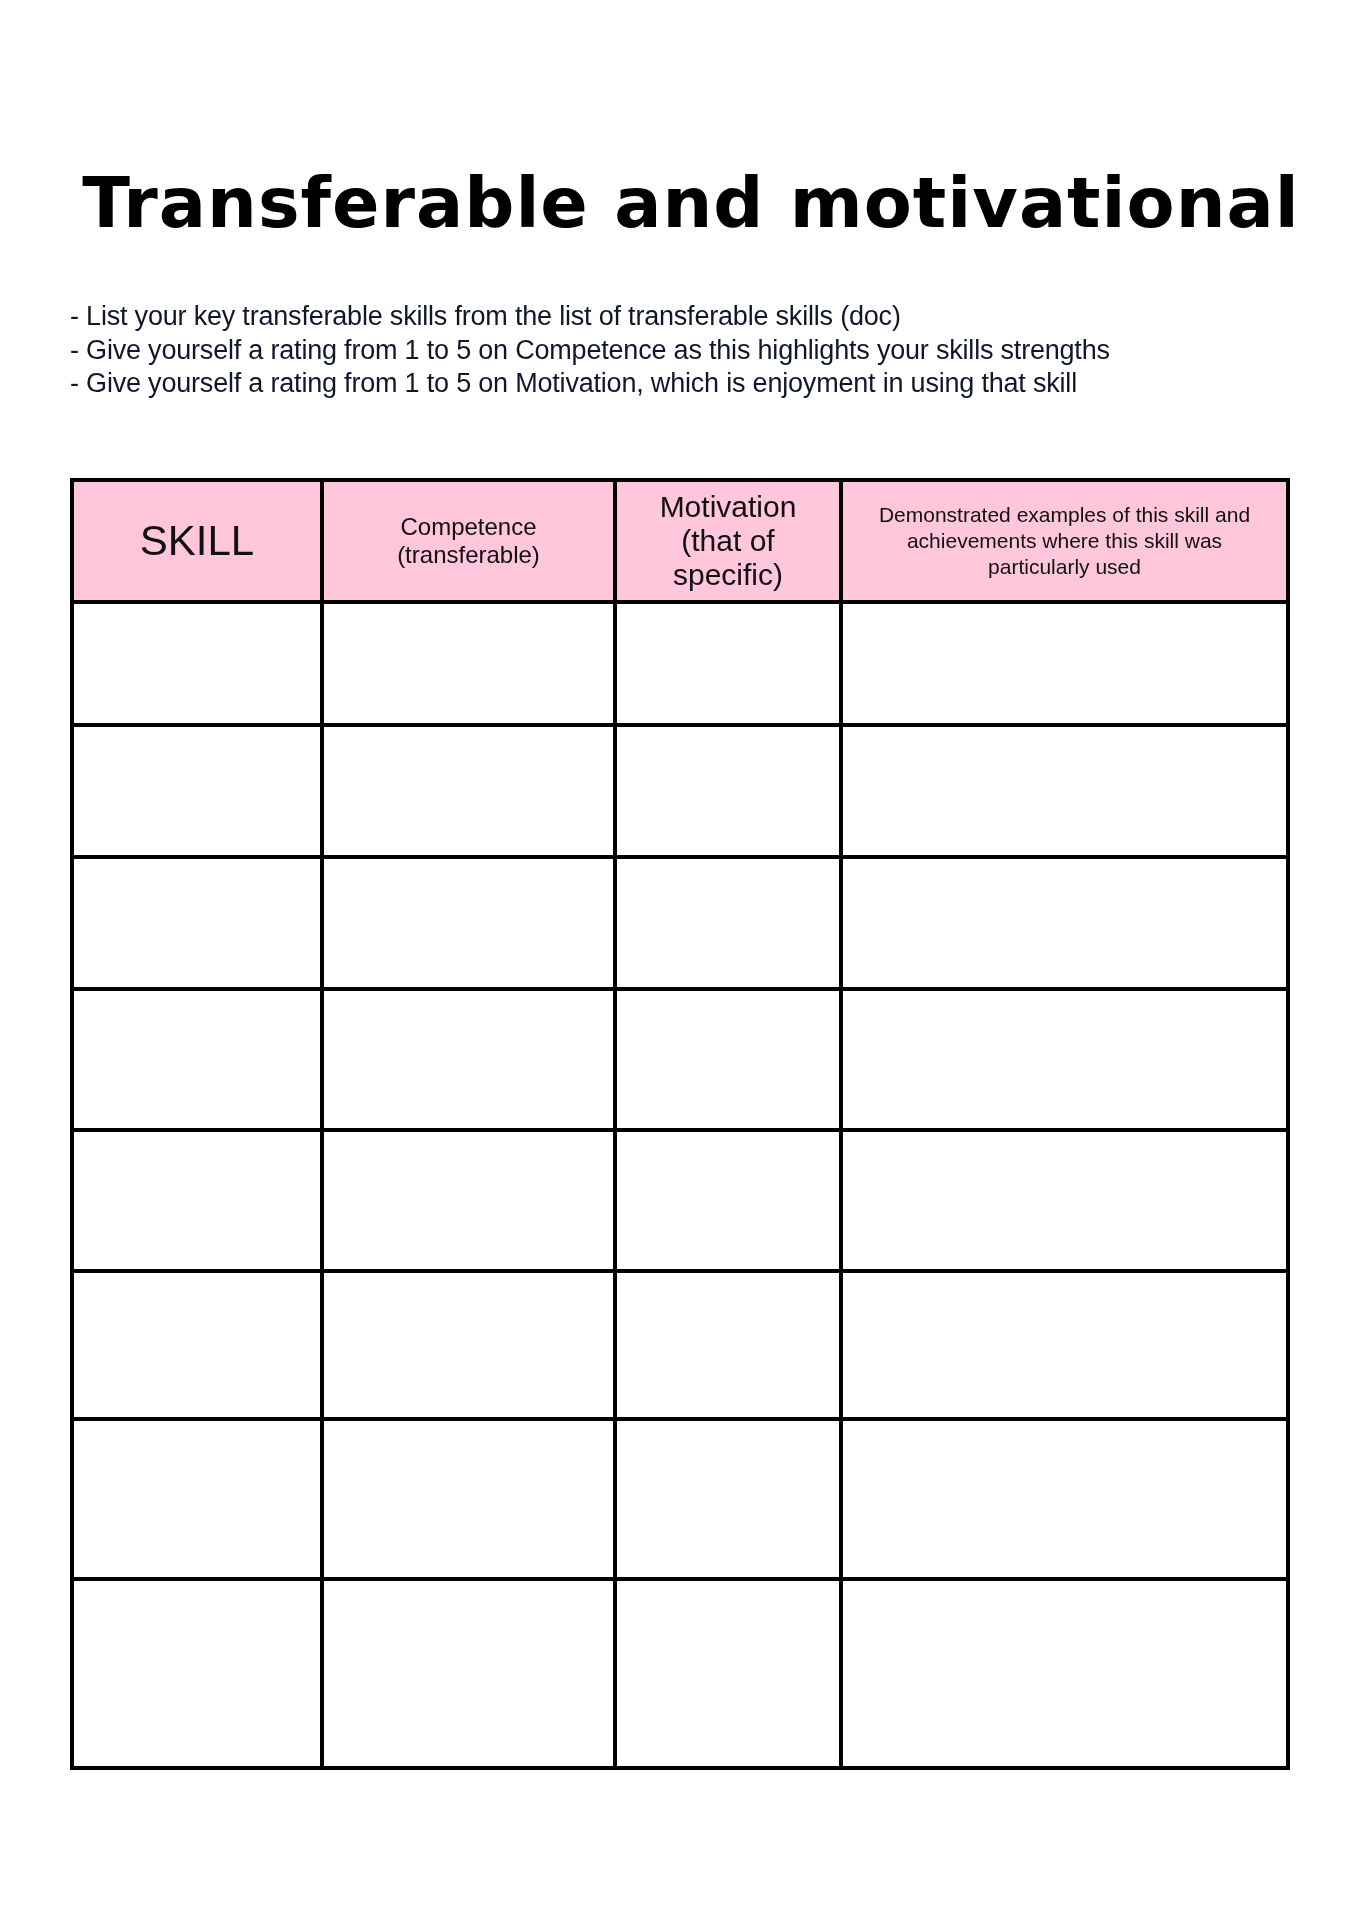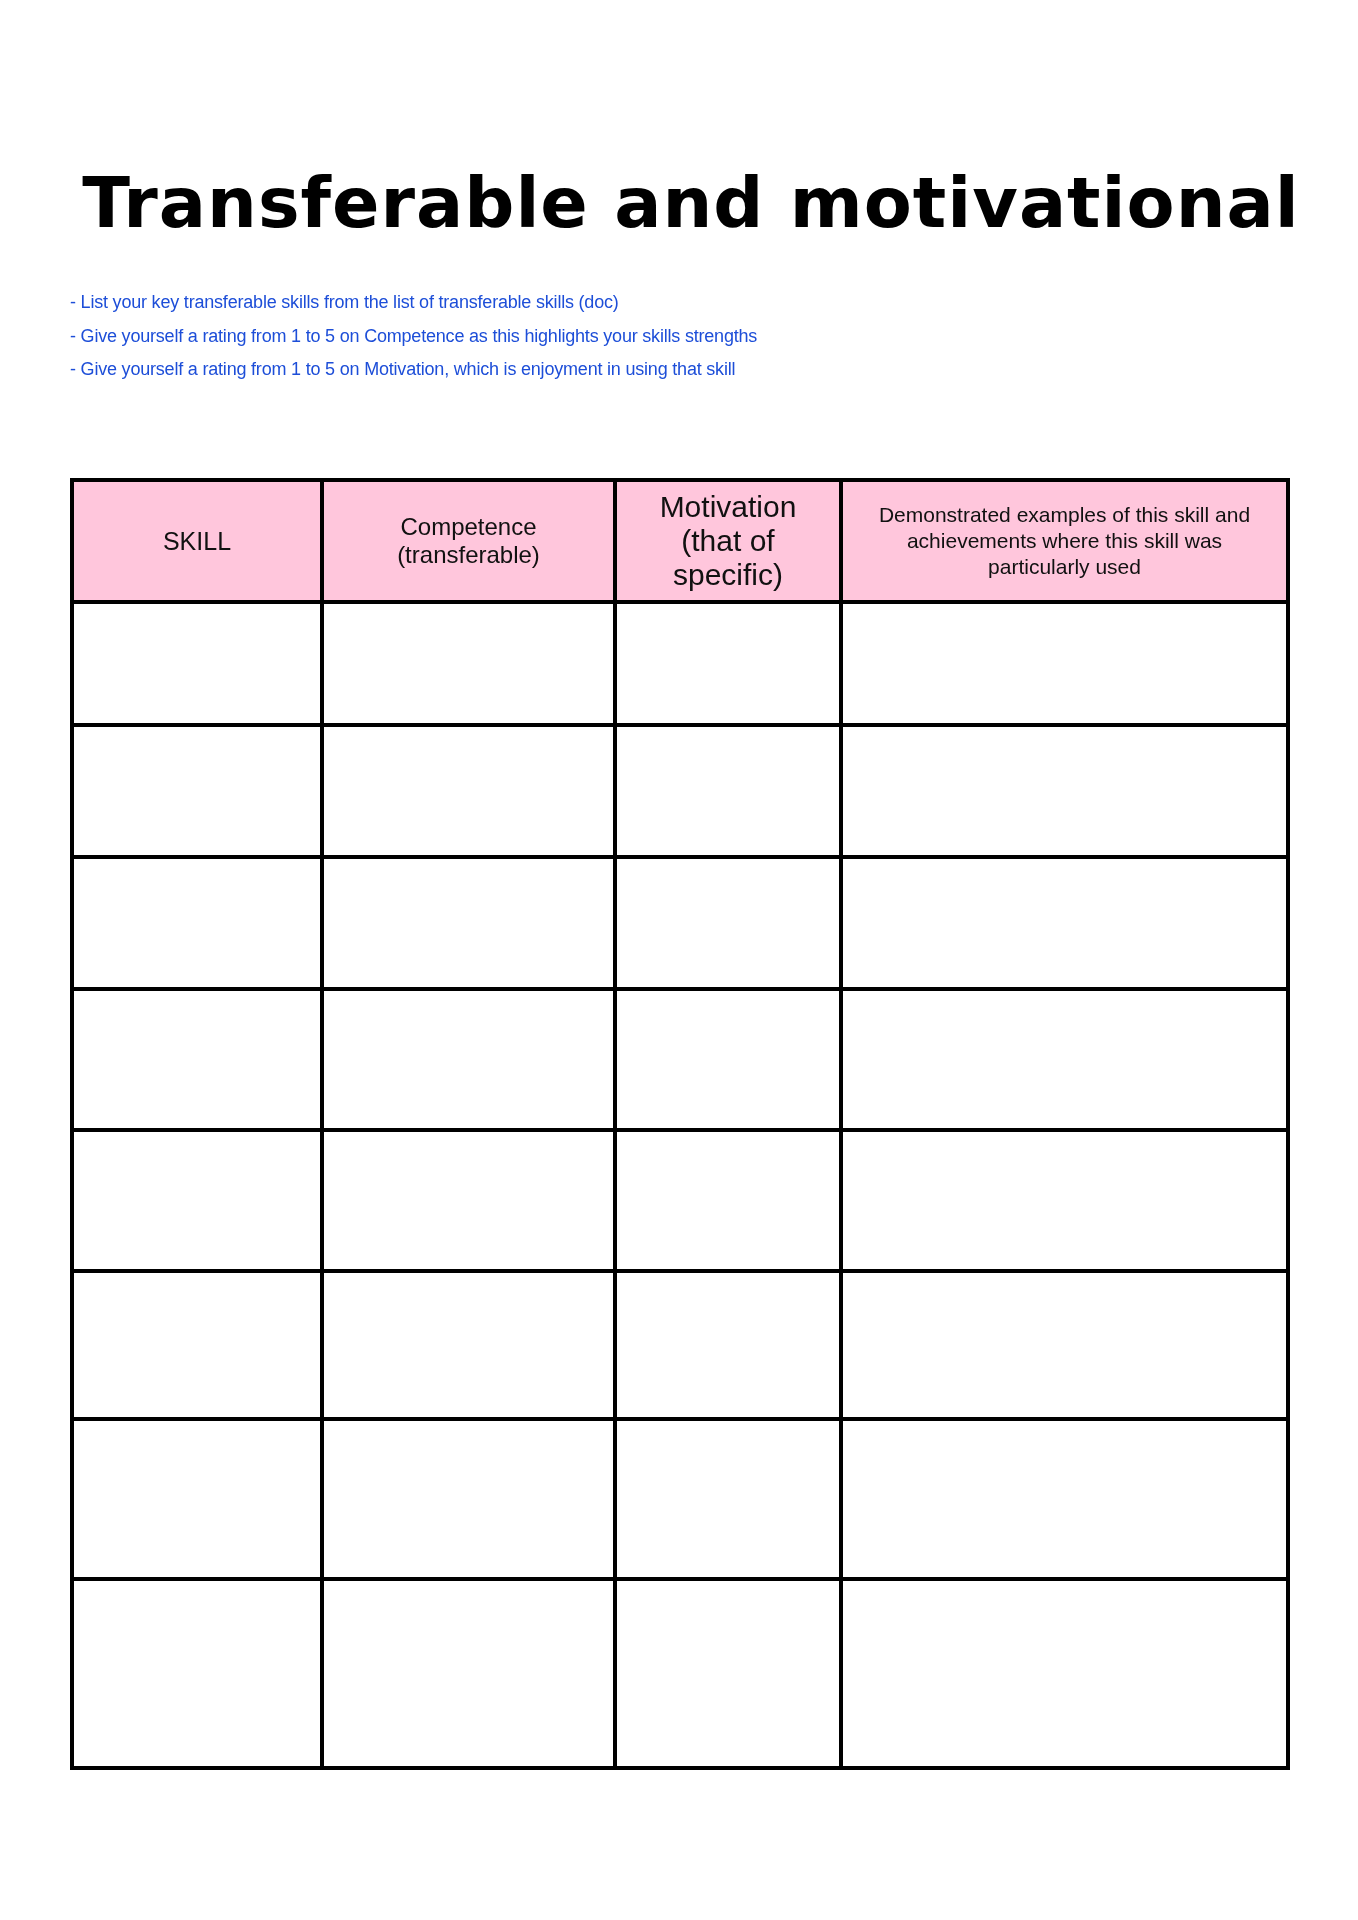--- a/index.html
+++ b/index.html
@@ -2,31 +2,31 @@
 <html><head>
 <meta charset="utf-8">
 <style>
   html, body { margin: 0; padding: 0; background: #ffffff; }
   body { width: 1358px; height: 1920px; position: relative; overflow: hidden;
          font-family: "DejaVu Sans", sans-serif; color: #111; }
   .title { position: absolute; left: 0; top: 112px; width: 1358px; text-align: center;
            font-family: "DejaVu Sans", sans-serif; font-weight: bold; font-size: 70px;
            line-height: 88px; letter-spacing: 1px; color: #000; }
   .title span { display: block; padding-left: 24px; }
-  .instructions { position: absolute; left: 70px; top: 286px; width: 1260px;
-                  font-family: "Liberation Sans", sans-serif; font-size: 18px;
-                  line-height: 33.5px; color: #1d4ed8; margin: 0; padding: 0; list-style: none;
+  .instructions { position: absolute; left: 70px; top: 300px; width: 1260px;
+                  font-family: "Liberation Sans", sans-serif; font-size: 27px;
+                  line-height: 33.5px; color: #0f172a; margin: 0; padding: 0; list-style: none;
                   letter-spacing: -0.2px; }
   .instructions li { white-space: nowrap; }
   table.grid { position: absolute; left: 70px; top: 478px; width: 1216px;
                border-collapse: collapse; table-layout: fixed; }
   table.grid td, table.grid th { border: 4px solid #000; padding: 0; }
   table.grid th { background: #FFC6DC; font-weight: normal; text-align: center;
                   font-family: "Liberation Sans", sans-serif; color: #111; height: 118px; vertical-align: middle; }
-  th.c-skill { font-size: 25px; }
+  th.c-skill { font-size: 42px; }
   th.c-comp { font-size: 24px; line-height: 28px; }
   th.c-mot { font-size: 30px; line-height: 34px; }
   th.c-demo { font-size: 21px; line-height: 26px; padding: 0 10px; }
   .hl { display: block; }
   td { background: #fff; }
 </style>
 </head>
 <body>
 
 <h1 class="title">

